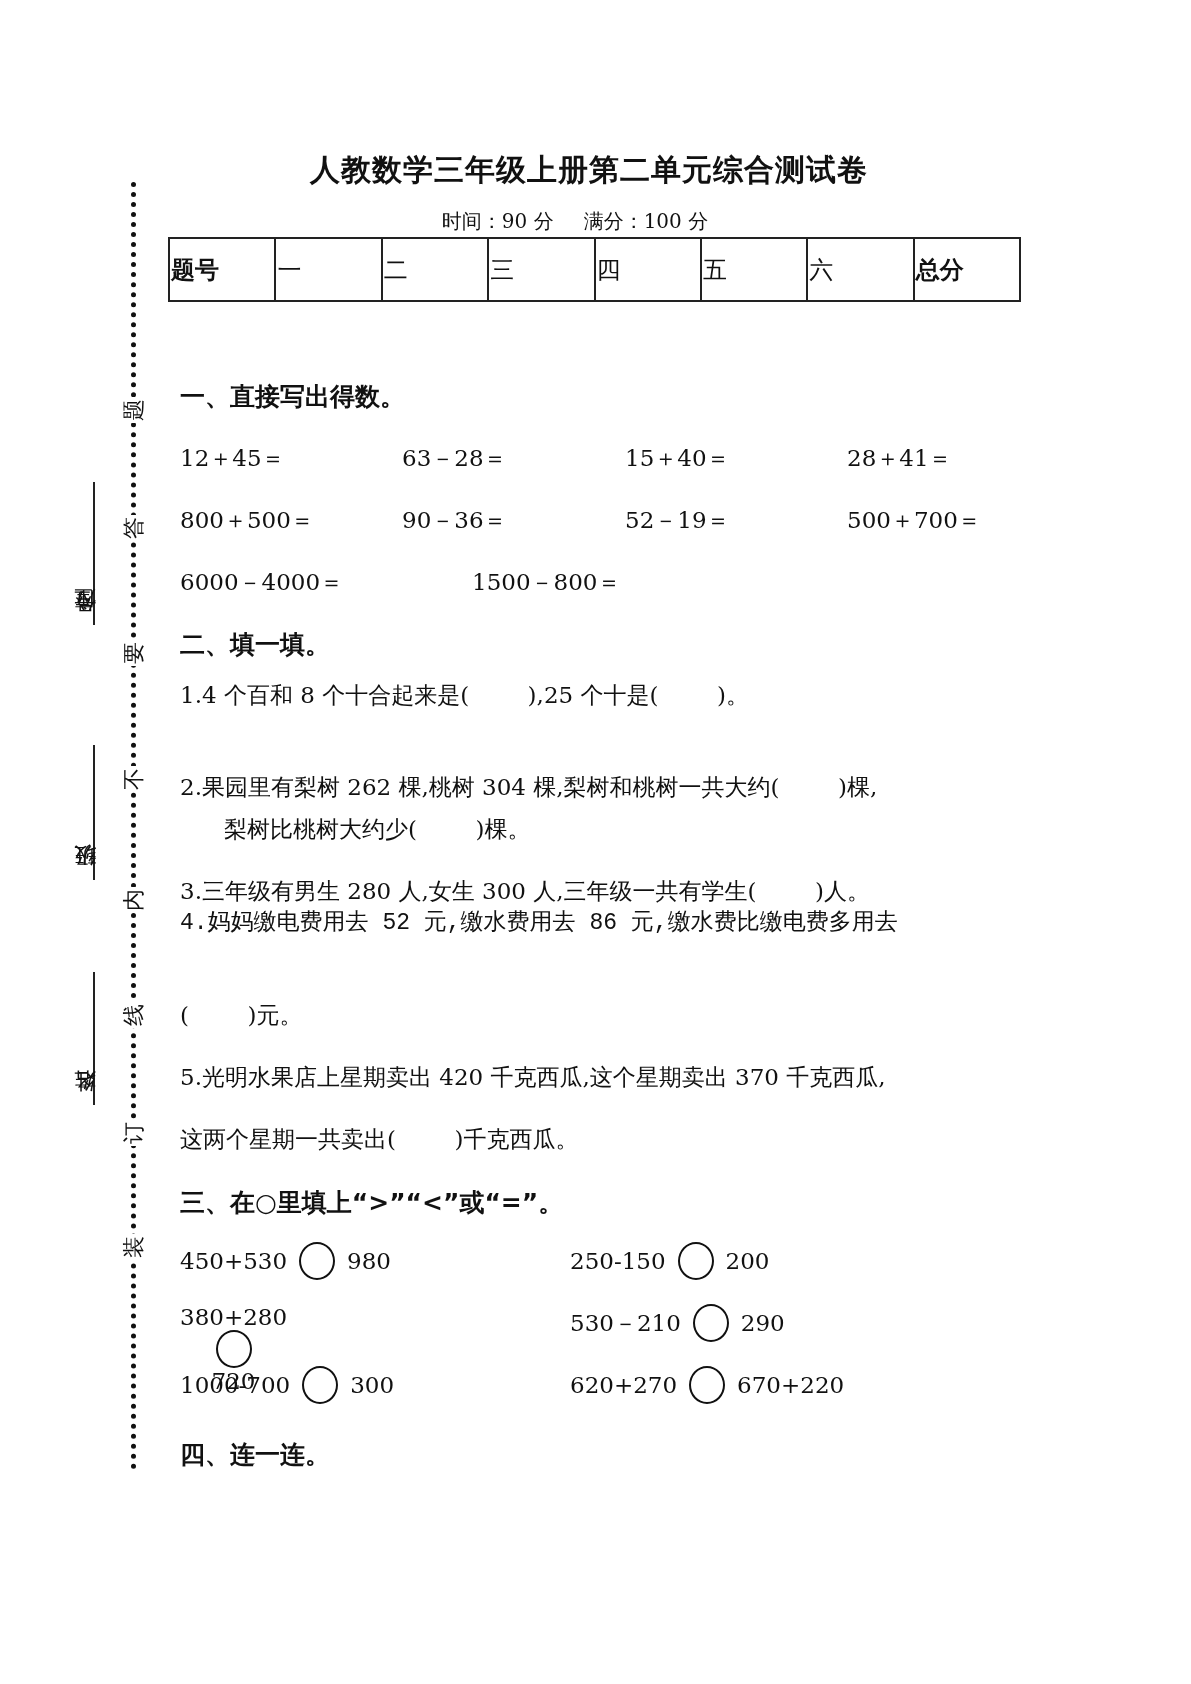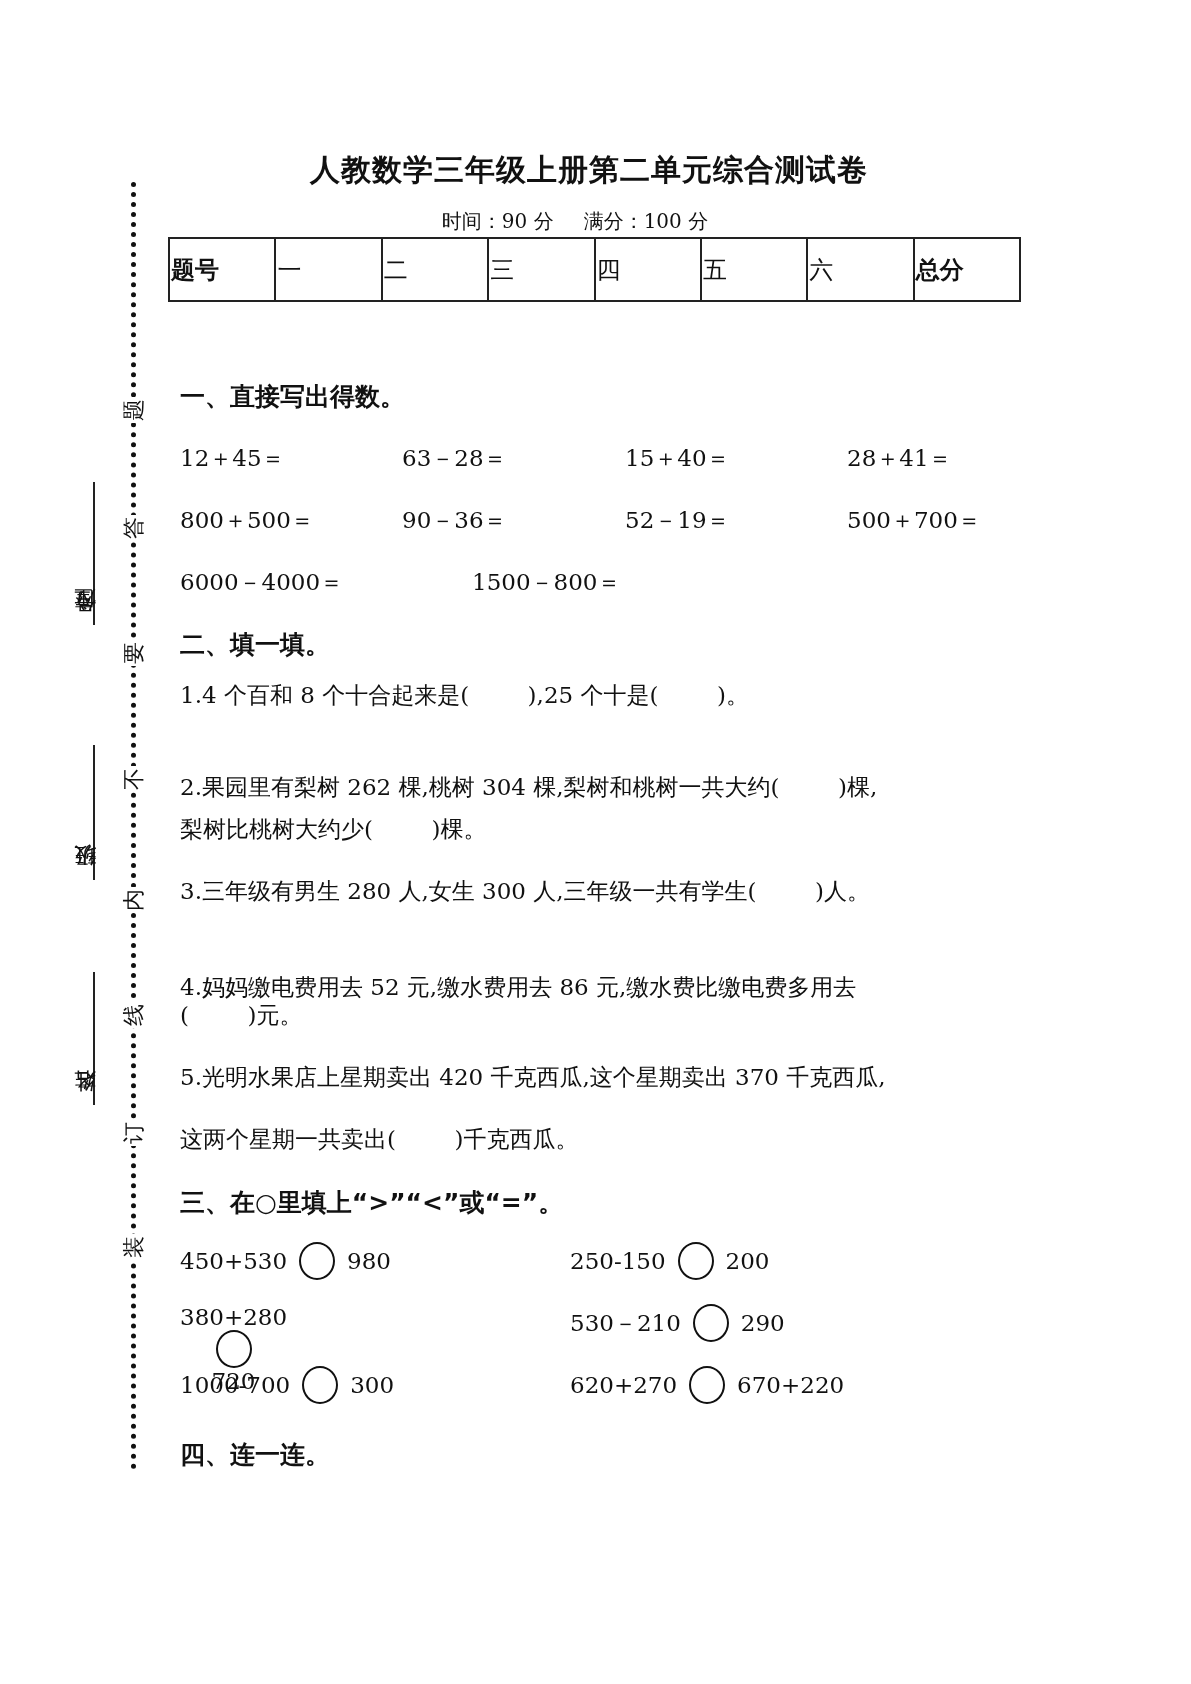--- a/index.html
+++ b/index.html
@@ -111,23 +111,23 @@
 <div class="abs calc" style="left:625px; top:505px;">52－19＝</div>
 <div class="abs calc" style="left:847px; top:505px;">500＋700＝</div>
 
 <div class="abs calc" style="left:180px; top:567px;">6000－4000＝</div>
 <div class="abs calc" style="left:472px; top:567px;">1500－800＝</div>
 
 <div class="abs section" style="top:628px;">二、填一填。</div>
 
 <div class="abs line" style="top:660px;margin-top:20px;">1.4 个百和 8 个十合起来是(        ),25 个十是(        )。</div>
 <div class="abs line" style="top:752px;margin-top:20px;">2.果园里有梨树 262 棵,桃树 304 棵,梨树和桃树一共大约(        )棵,</div>
-<div class="abs line" style="top:814px;">梨树比桃树大约少(        )棵。</div>
+<div class="abs line" style="top:814px;margin-left:44px;">梨树比桃树大约少(        )棵。</div>
 <div class="abs line" style="top:876px;">3.三年级有男生 280 人,女生 300 人,三年级一共有学生(        )人。</div>
-<div class="abs line" style="top:972px;">4.妈妈缴电费用去 52 元,缴水费用去 86 元,缴水费比缴电费多用去</div>
+<div class="abs line" style="top:906px;font-family:Liberation Mono, monospace;">4.妈妈缴电费用去 52 元,缴水费用去 86 元,缴水费比缴电费多用去</div>
 <div class="abs line" style="top:1000px;">(        )元。</div>
 <div class="abs line" style="top:1062px;">5.光明水果店上星期卖出 420 千克西瓜,这个星期卖出 370 千克西瓜,</div>
 <div class="abs line" style="top:1124px;text-align:center;">这两个星期一共卖出(        )千克西瓜。</div>
 
 <div class="abs section" style="top:1186px;">三、在○里填上“&gt;”“&lt;”或“=”。</div>
 
 <div class="abs cmp" style="left:180px; top:1242px;">
   <span>450+530</span>
     <span class="circle"></span>
     <span>980</span>

